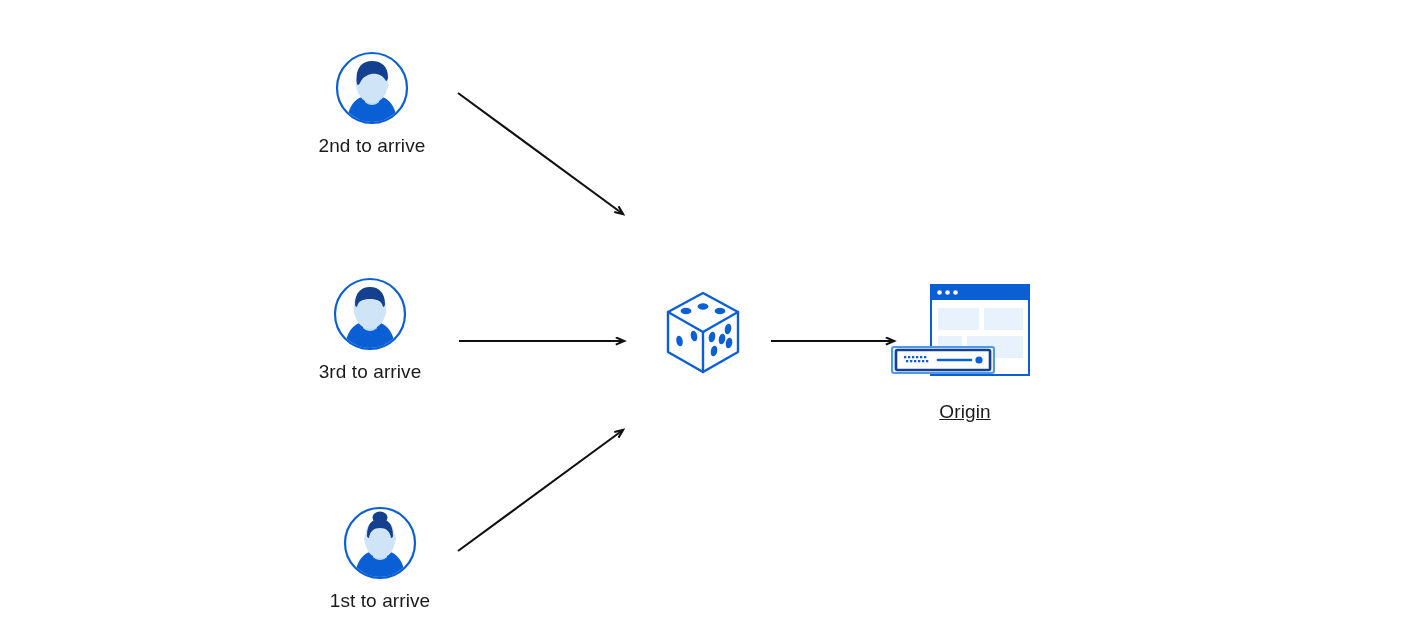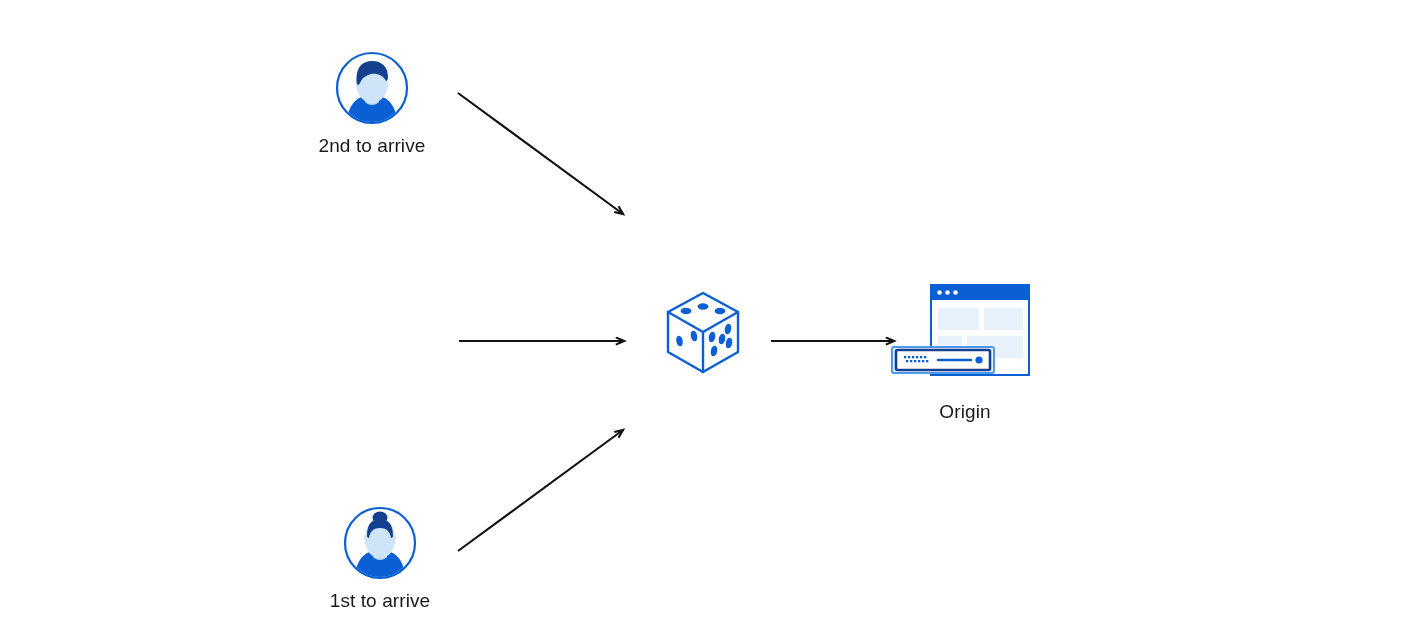--- a/index.html
+++ b/index.html
@@ -36,21 +36,21 @@
   .icon-wrap { display: block; line-height: 0; }
   .arrow-layer {
     position: absolute;
     left: 0; top: 0;
     width: 1405px;
     height: 633px;
     pointer-events: none;
   }
   .dice-node { width: 110px; }
   .origin-node { width: 180px; }
-  .origin-node .node-label { margin-top: 12px; }
+  .origin-node .node-label { margin-top: 12px; text-decoration: underline; }
 </style>
 </head>
 <body>
 
 <div id="canvas">
 
   <svg class="arrow-layer" viewBox="0 0 1405 633" width="1405" height="633">
     <defs>
       <marker id="ah" markerWidth="12" markerHeight="12" refX="9.2" refY="4.2" orient="auto" markerUnits="userSpaceOnUse">
         <path d="M1,0.6 L9.4,4.2 L1,7.8" fill="none" stroke="#111111" stroke-width="2.1" stroke-linecap="butt" stroke-linejoin="miter"></path>
@@ -81,20 +81,40 @@
           <ellipse cx="49.5" cy="33" rx="4" ry="6" fill="#cfe5f7"></ellipse>
           <path d="M37 12 c-11 0 -16 8 -16 20 c0 11 7 20 16 20 s16 -9 16 -20 c0 -12 -5 -20 -16 -20 z" fill="#cfe5f7"></path>
           <path d="M21.5 28 c0 -12 6 -18 15.5 -18 c10 0 16 6 16 16 c0 2 -1 4 -2 4 c-3 -6 -9 -8 -15 -7 c-4 1 -8 3 -10 7 c-1 2 -2 4 -3 4 c-1 0 -1.5 -3 -1.5 -6 z" fill="#14408f"></path>
           <path d="M22 27 c3 -8 10 -12 17 -11 c6 1 11 5 13 10 c-1 -10 -7 -15 -15 -15 c-9 0 -15 6 -15 16 z" fill="#14408f"></path>
         </g>
       </svg>
     </span>
     <div class="node-label">2nd to arrive</div>
   </div>
 
+  <div class="node avatar-node" style="left:290px; top:253px;">
+    <span class="icon-wrap">
+      <svg width="74" height="74" viewBox="0 0 74 74">
+        <circle cx="37" cy="37" r="35" fill="#ffffff" stroke="#0b5fd4" stroke-width="2.2"></circle>
+        <clipPath id="clipB">
+            <circle cx="37" cy="37" r="34"></circle>
+          </clipPath>
+        <g clip-path="url(#clipB)">
+          <path d="M37 44 c-16 0 -24 10 -26 30 h52 c-2 -20 -10 -30 -26 -30 z" fill="#0b5fd4"></path>
+          <path d="M30 38 h14 v12 c0 4 -14 4 -14 0 z" fill="#cfe5f7"></path>
+          <path d="M30 46 q7 6 14 0 v5 c-4 4 -10 4 -14 0 z" fill="#bcd9f2"></path>
+          <ellipse cx="24.5" cy="33" rx="4" ry="6.5" fill="#cfe5f7"></ellipse>
+          <ellipse cx="49.5" cy="33" rx="4" ry="6.5" fill="#cfe5f7"></ellipse>
+          <path d="M37 12 c-11 0 -16 8 -16 20 c0 11 7 20 16 20 s16 -9 16 -20 c0 -12 -5 -20 -16 -20 z" fill="#cfe5f7"></path>
+          <path d="M22 27 c0 -11 6 -17 15 -17 c9 0 15 6 15 17 c0 2 -1 3 -2 3 c-1 -6 -6 -8 -13 -8 c-7 0 -12 2 -13 8 c-1 0 -2 -1 -2 -3 z" fill="#14408f"></path>
+        </g>
+      </svg>
+    </span>
+    <div class="node-label">3rd to arrive</div>
+  </div>
 
   <div class="node avatar-node" style="left:300px; top:482px;">
     <span class="icon-wrap">
       <svg width="74" height="74" viewBox="0 0 74 74">
         <circle cx="37" cy="37" r="35" fill="#ffffff" stroke="#0b5fd4" stroke-width="2.2"></circle>
         <clipPath id="clipC">
             <circle cx="37" cy="37" r="34"></circle>
           </clipPath>
         <g clip-path="url(#clipC)">
           <path d="M37 44 c-16 0 -24 10 -26 30 h52 c-2 -20 -10 -30 -26 -30 z" fill="#0b5fd4"></path>

